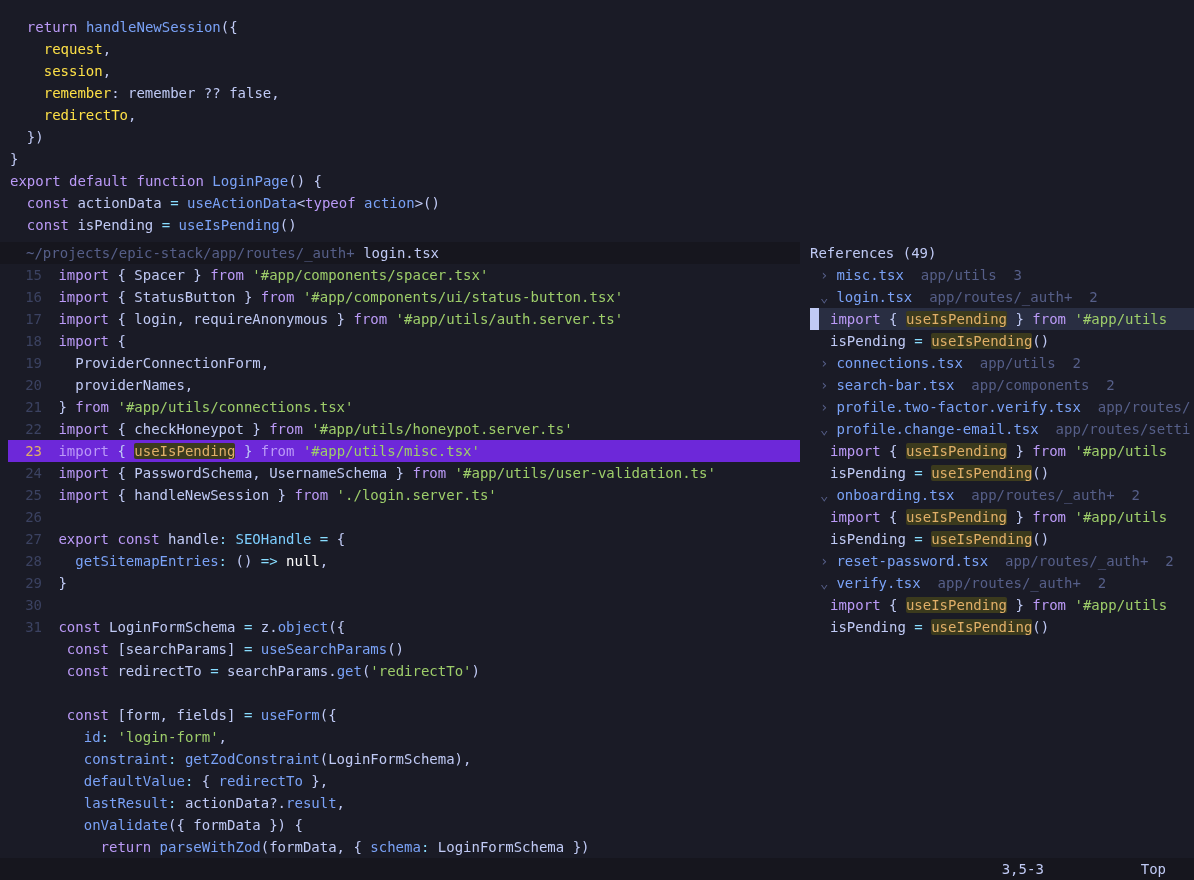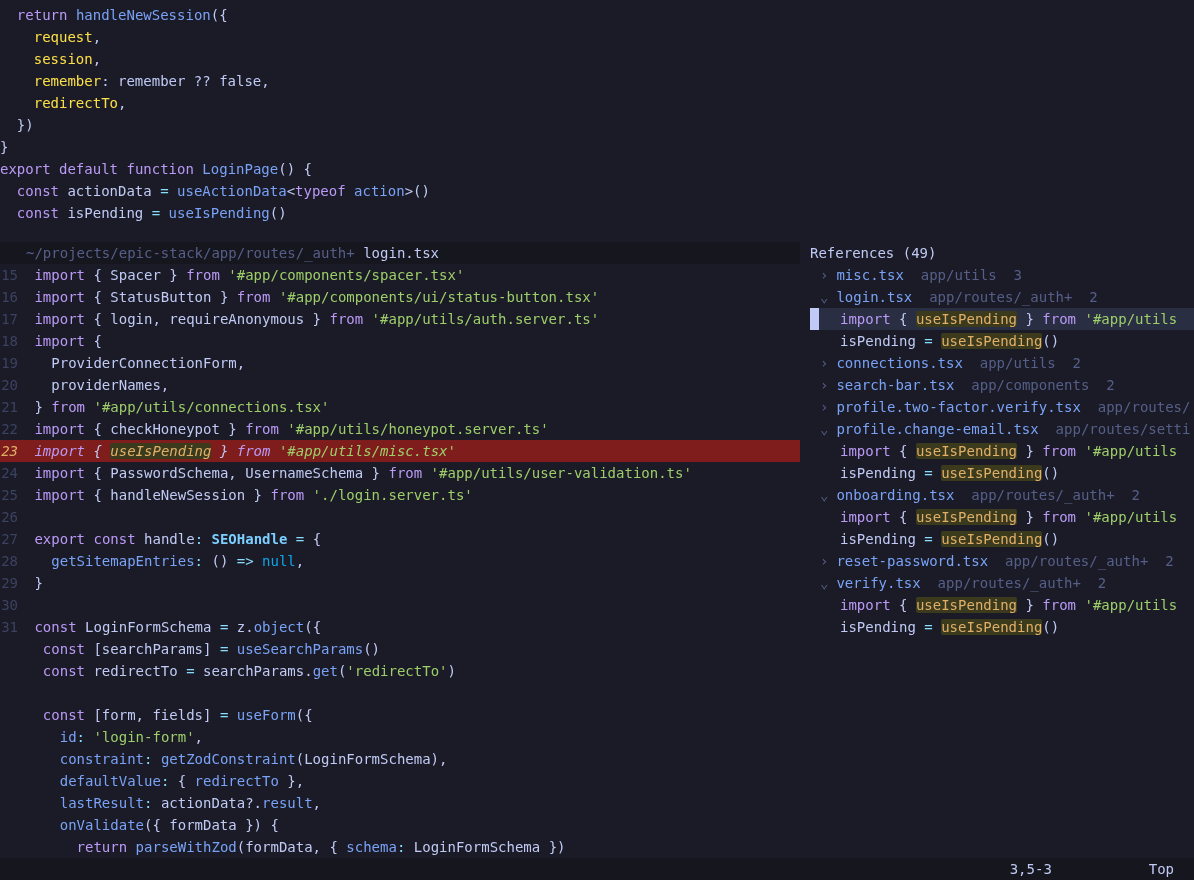--- a/index.html
+++ b/index.html
@@ -10,65 +10,65 @@
     font-size: 14px;
     line-height: 22px;
     width: 1194px;
     height: 880px;
     overflow: hidden;
     position: relative;
   }
   .tok-key { color: #bb9af7; }
   .tok-fn  { color: #7aa2f7; }
   .tok-str { color: #9ece6a; }
-  .tok-type{ color: #7dcfff; font-weight: bold; }
+  .tok-type{ color: #7dcfff; }
   .tok-field{ color: #7aa2f7; text-align: center; }
   .tok-param{ color: #fde047; }
   .tok-op  { color: #89ddff; }
-  .tok-null{ color: #0ea5e9; }
+  .tok-null{ color: #ffffff; }
   .hl-match{ background:#3b3a1d; color:#e0af68; border-radius:2px; }
   .pane-top, .pane-bottom, .pane-refs {
     position: absolute;
     white-space: pre;
     overflow: hidden;
   }
-  .pane-top { left:0; top:4px; width:800px; height:242px; padding-left:0; }
+  .pane-top { left:0; top:16px; width:800px; height:242px; padding-left:10px; }
   .pane-bottom-wrap { position:absolute; left:0; top:264px; width:800px; height:594px; }
   .pane-refs { left:810px; top:242px; width:384px; height:616px; }
   .winbar {
     position:absolute; left:0; top:242px; width:800px; height:22px;
     background:#16161e; color:#565f89; padding-left:26px;
   }
   .winbar .active { color:#c0caf5; }
   .refs-title {
     position:absolute; left:810px; top:242px; height:22px;
     color:#c0caf5;
   }
   .gutter {
     display:inline-block; width:26px; text-align:right;
     color:#3b4261; padding-right:8px;
   }
   .gutter.cur { color:#e0af68; }
-  .line.cur { background:#7f1d1d;font-style:italic; }
-  .pane-bottom-wrap .line { padding-left:0; }
+  .line.cur { background:#6d28d9; }
+  .pane-bottom-wrap .line { padding-left:16px;margin-left:8px; }
   .pane-bottom-wrap { white-space:pre; }
   .ref-line { padding-left:10px; white-space:pre; overflow:hidden; }
   .ref-file { color:#7aa2f7; }
   .ref-path { color:#565f89; }
   .ref-count{ color:#565f89; }
-  .ref-code { padding-left:30px; }
+  .ref-code { padding-left:20px; }
   .ref-code.sel { background:#292e42; }
   .ref-cursor {
     position:absolute; left:810px; top:308px;
     width:9px; height:22px; background:#c0caf5;
   }
   .caret { display:inline-block; width:8px; text-align:center; color:#565f89; }
   .statusline {
     position:absolute; left:0; bottom:0; width:1194px; height:22px;
-    background:#16161e; color:#c0caf5; padding-right:20px;
+    background:#16161e; color:#c0caf5; padding-right:28px;
     text-align:right;
   }
   .statusline span { display:inline-block; }
 </style>
 </head>
 <body>
 
 <div class="pane-top" id="top-pane"><div class="line">  <span class="tok-key">return</span> <span class="tok-fn">handleNewSession</span>({</div><div class="line">    <span class="tok-param">request</span>,</div><div class="line">    <span class="tok-param">session</span>,</div><div class="line">    <span class="tok-param">remember</span>: remember ?? false,</div><div class="line">    <span class="tok-param">redirectTo</span>,</div><div class="line">  })</div><div class="line">}</div><div class="line"></div><div class="line"><span class="tok-key">export</span> <span class="tok-key">default</span> <span class="tok-key">function</span> <span class="tok-fn">LoginPage</span>() {</div><div class="line">  <span class="tok-key">const</span> actionData <span class="tok-op">=</span> <span class="tok-fn">useActionData</span>&lt;<span class="tok-key">typeof</span> <span class="tok-fn">action</span>&gt;()</div><div class="line">  <span class="tok-key">const</span> isPending <span class="tok-op">=</span> <span class="tok-fn">useIsPending</span>()</div></div>
 
 <div class="winbar">

